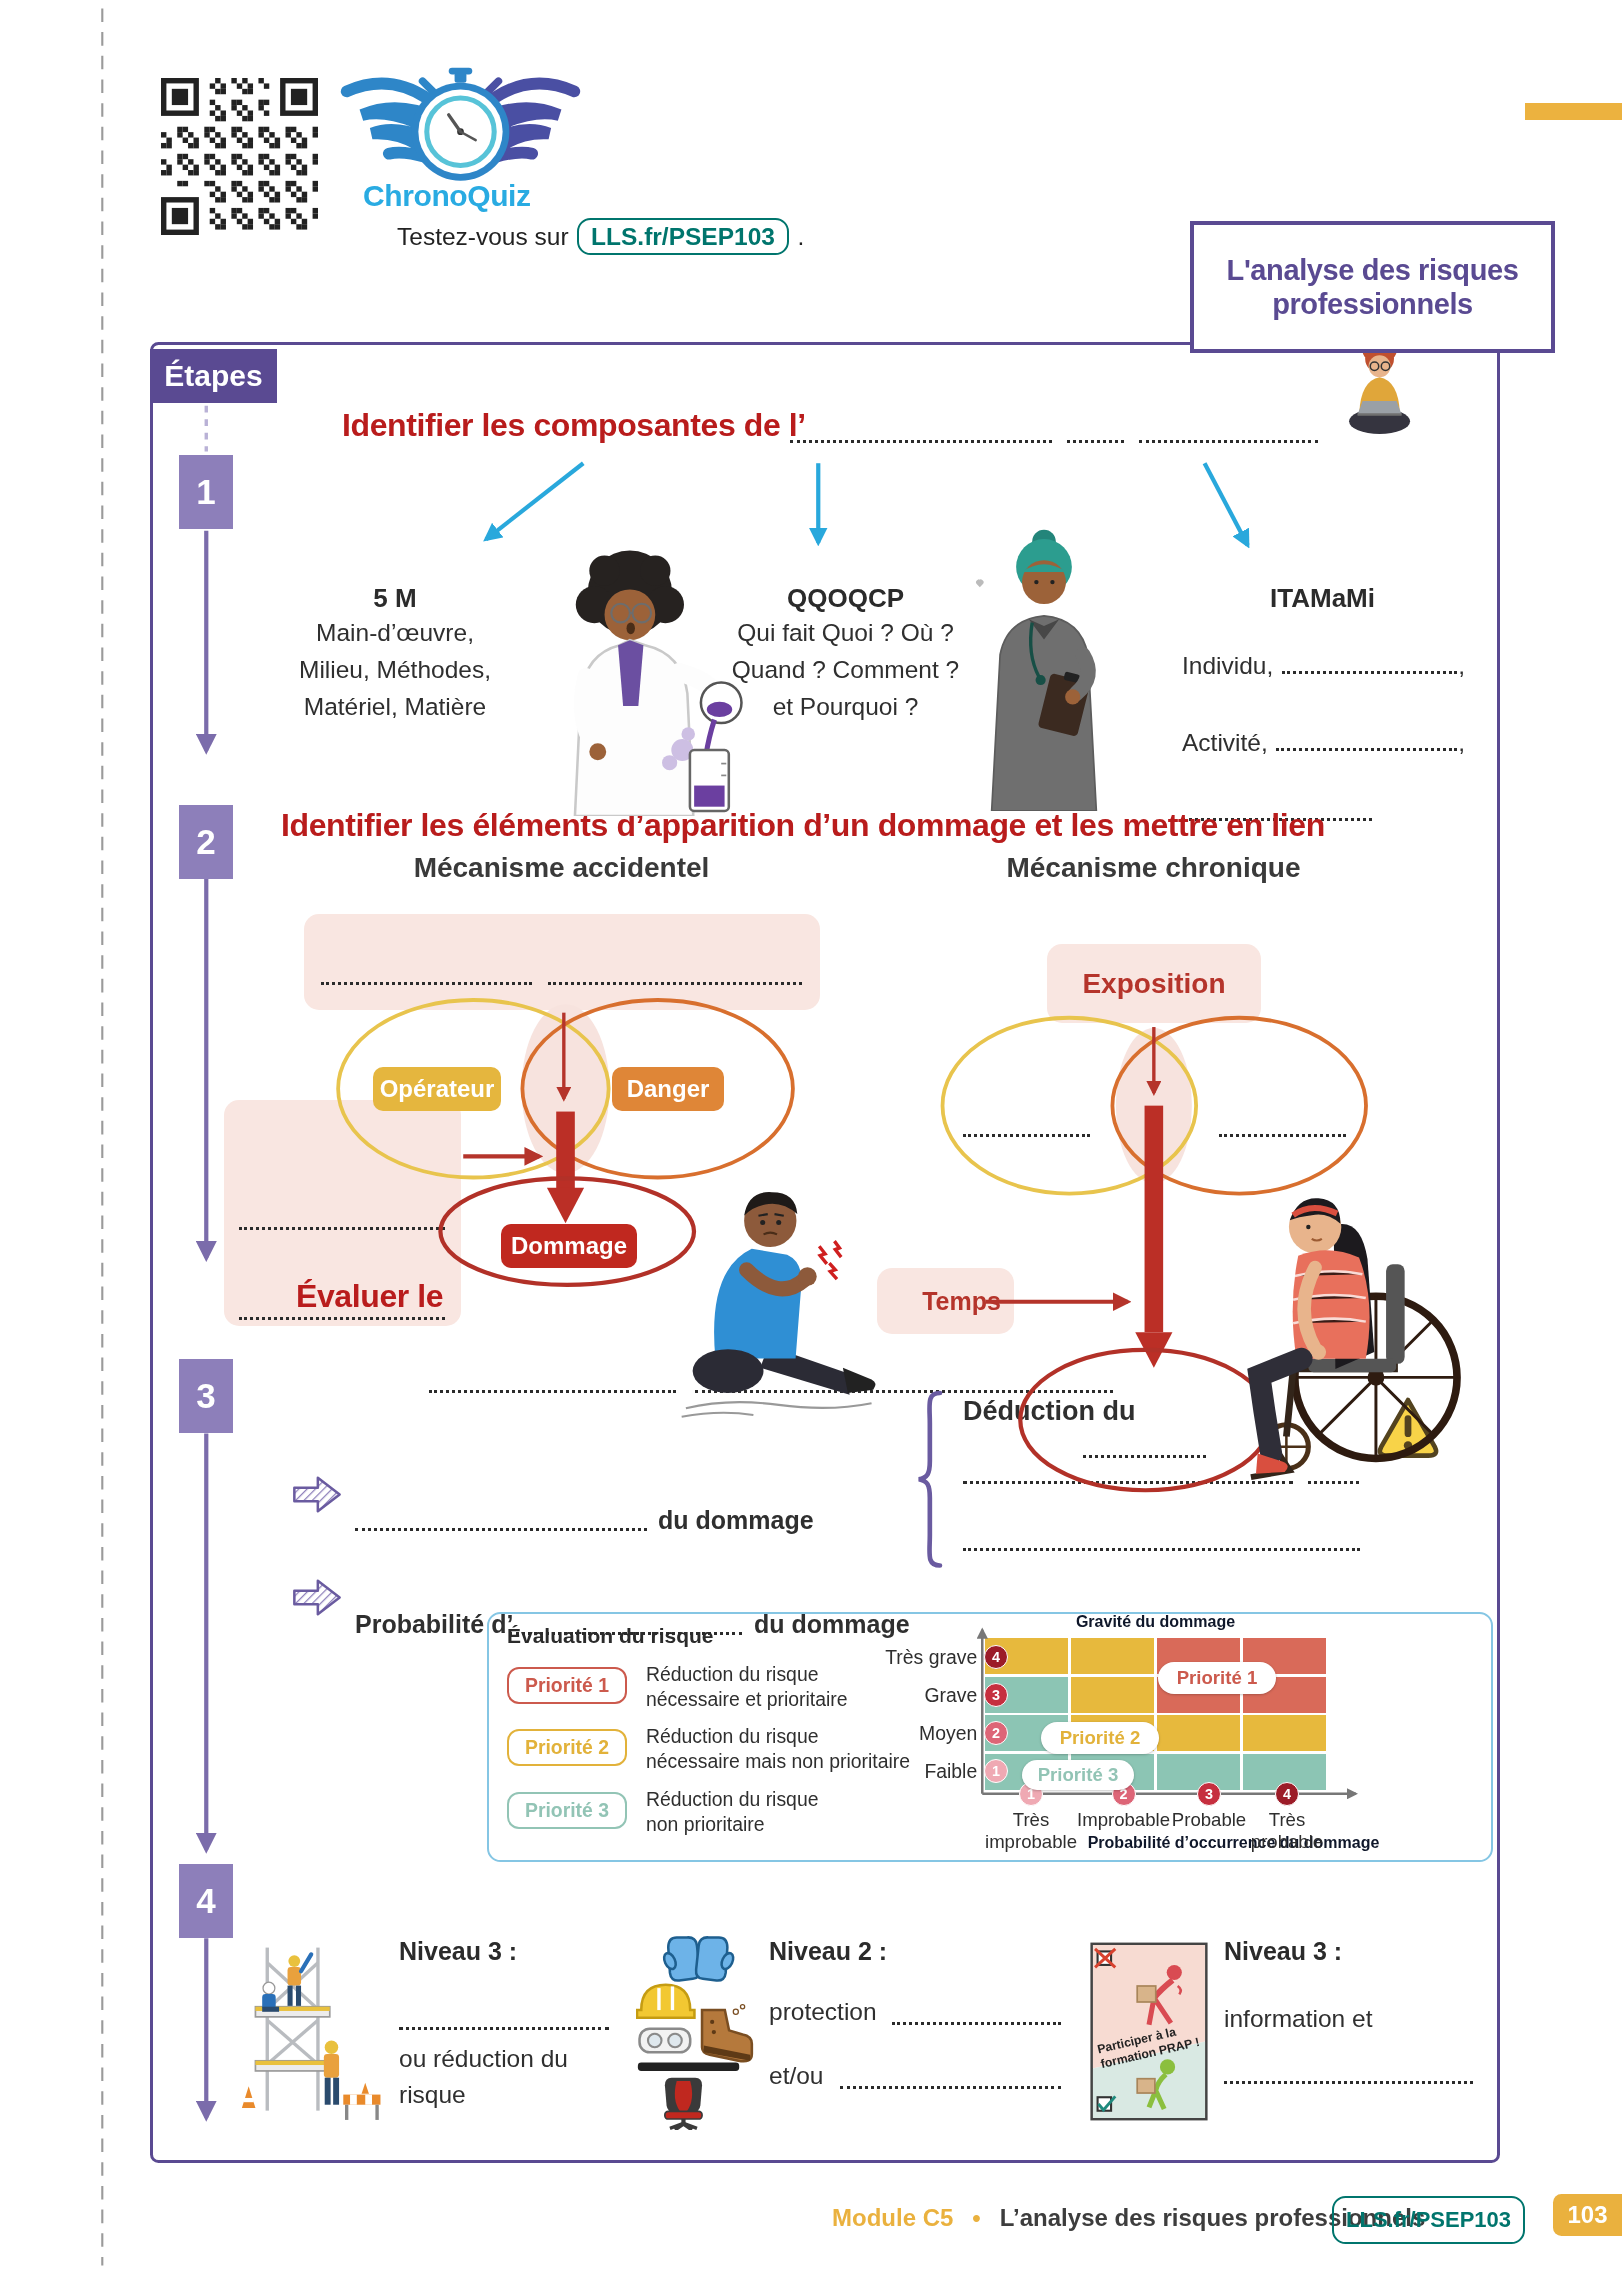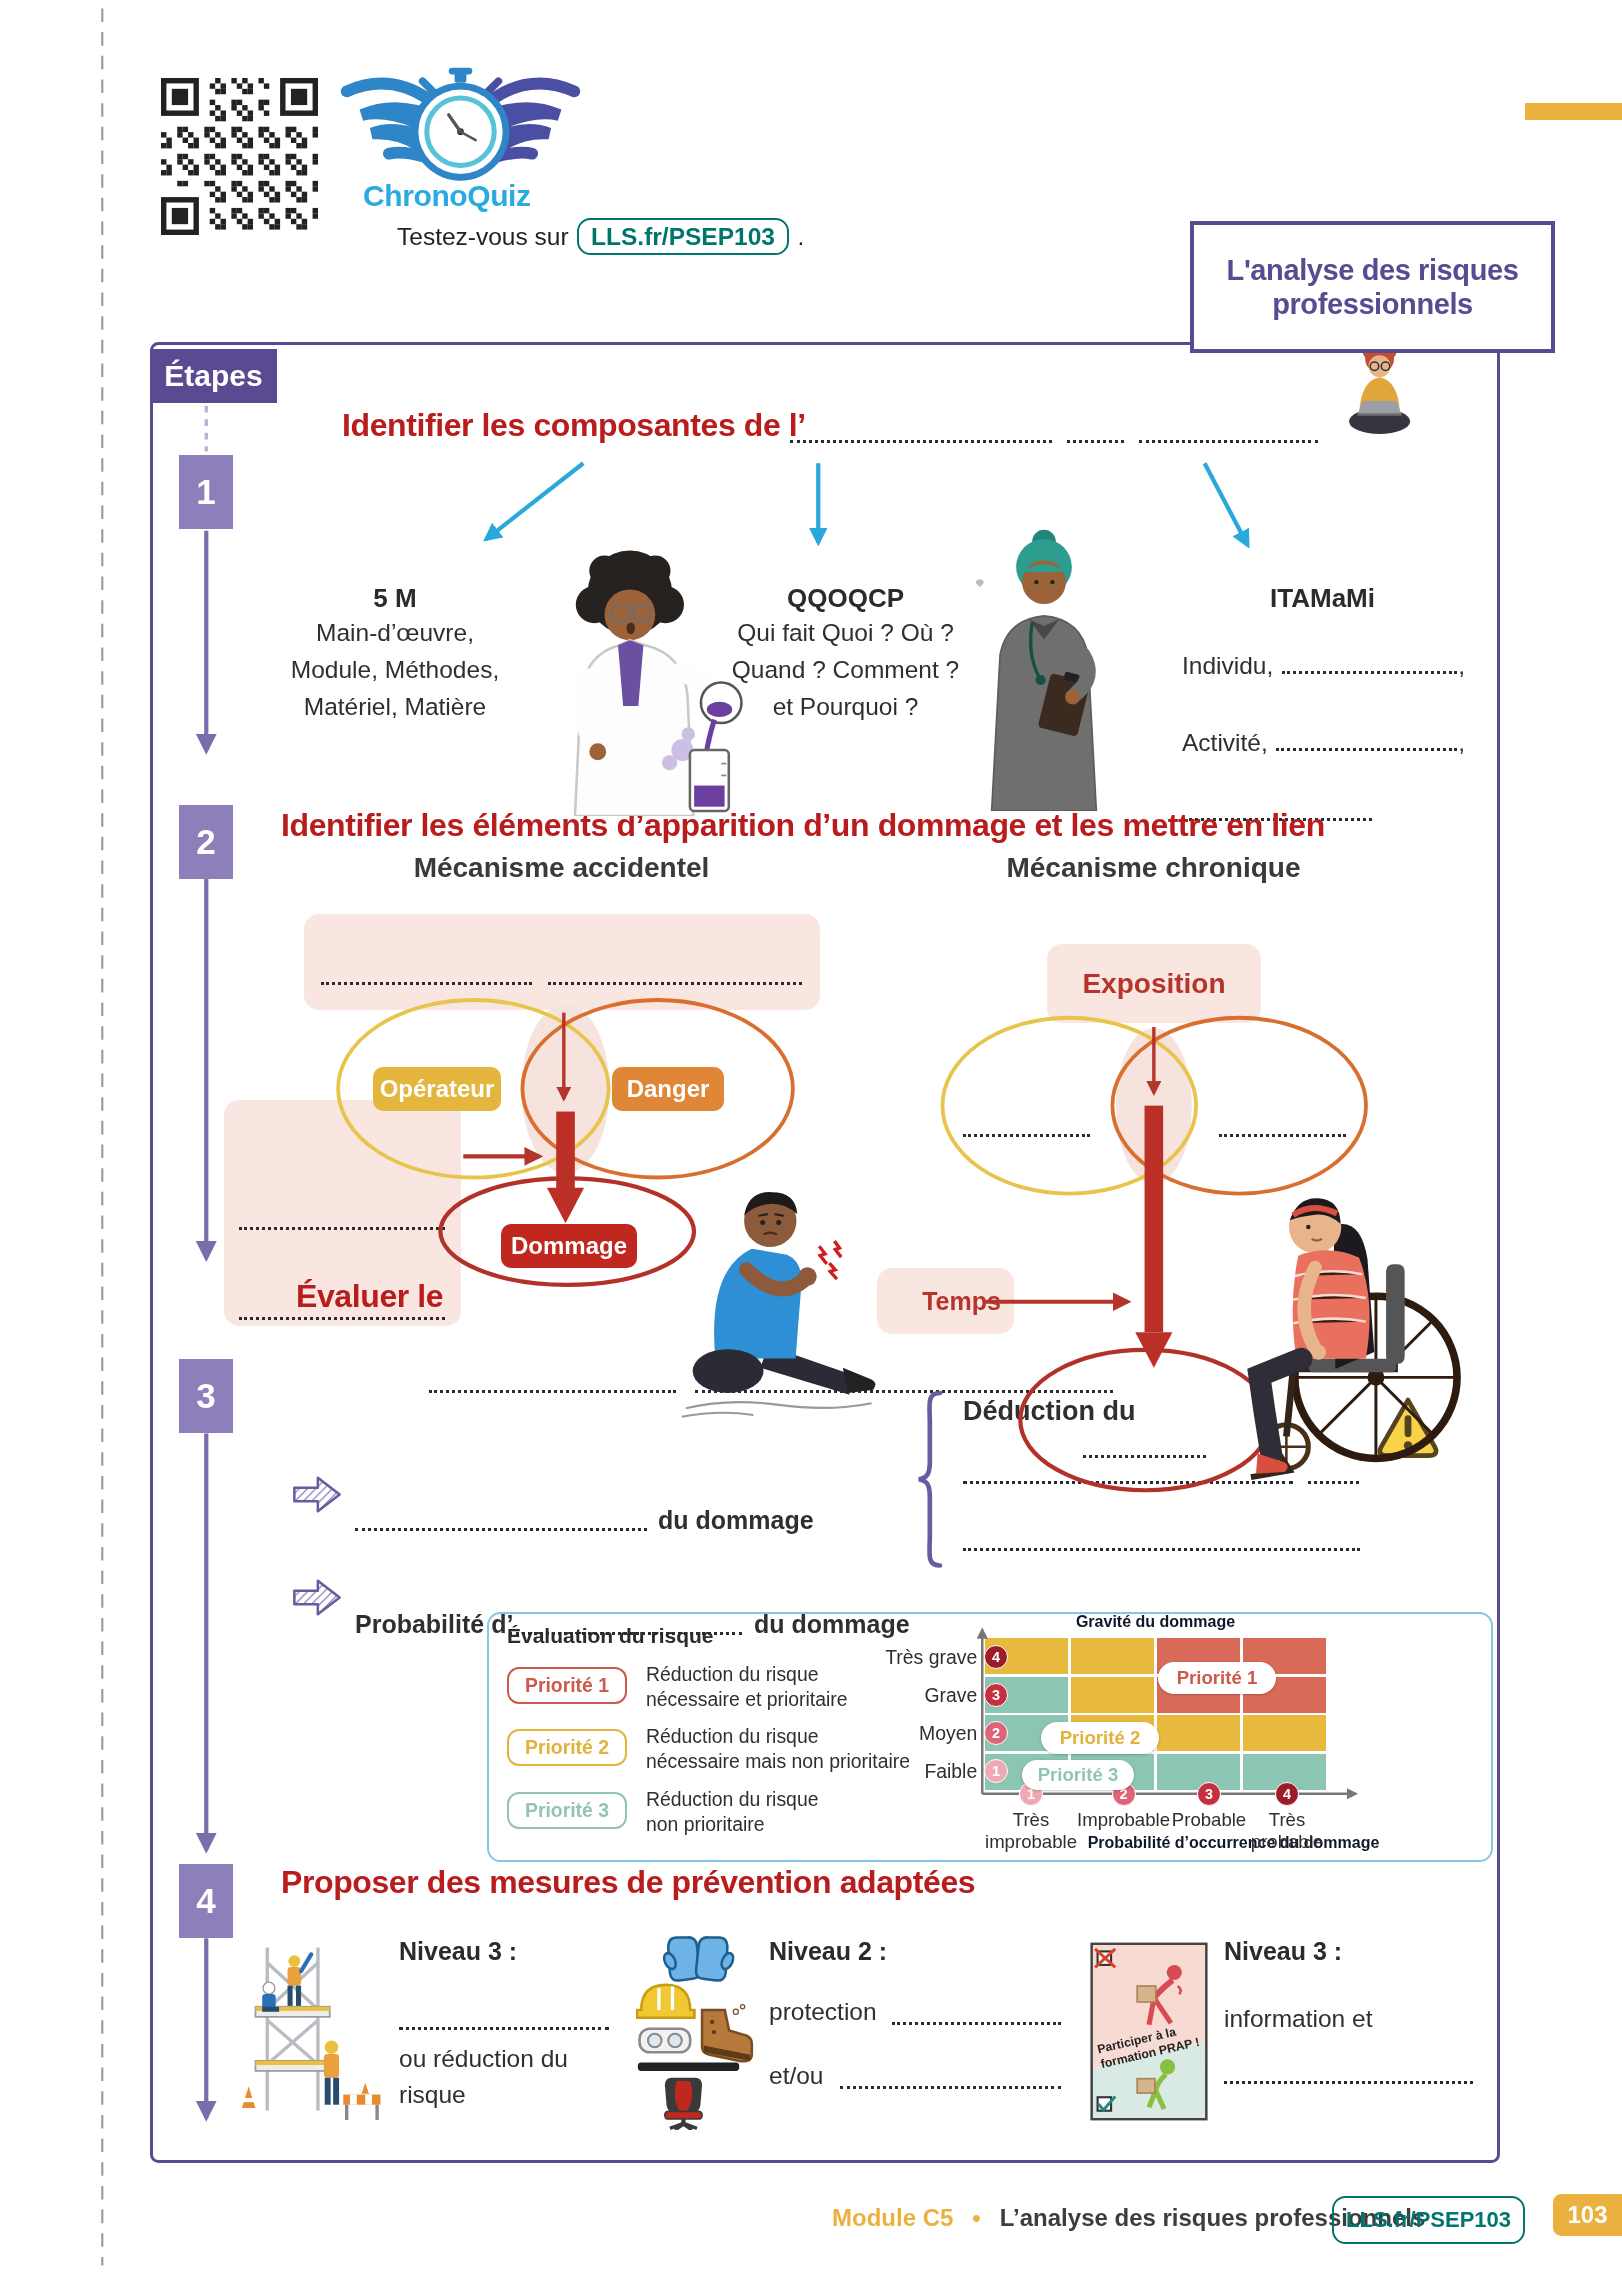--- a/index.html
+++ b/index.html
@@ -320,21 +320,21 @@
 
   <div class="abs ph" style="left:342px;top:407px;font-size:32px;">Identifier les composantes de l’</div>
   <div class="abs dots" style="left:790px;top:440px;width:262px;"></div>
   <div class="abs dots" style="left:1067px;top:440px;width:57px;"></div>
   <div class="abs dots" style="left:1139px;top:440px;width:179px;"></div>
 
   <div class="abs center" style="left:285px;top:583px;width:220px;">
     <div class="col-title">5 M</div>
     <div class="col-lines">
       <div>Main-d’œuvre,</div>
-      <div>Module, Méthodes,</div>
+      <div>Milieu, Méthodes,</div>
       <div>Matériel, Matière</div>
     </div>
   </div>
 
   <div class="abs center" style="left:723px;top:583px;width:245px;">
     <div class="col-title">QQOQCP</div>
     <div class="col-lines">
       <div>Qui fait Quoi ? Où ?</div>
       <div>Quand ? Comment ?</div>
       <div>et Pourquoi ?</div>
@@ -606,21 +606,20 @@
         <span class="mcoltxt">Très probable</span>
       </div>
     </div>
 
   <div class="abs gridchip" style="left:1158px;top:1662px;width:118px;height:32px;color:#cc5a4d;">Priorité 1</div>
   <div class="abs gridchip" style="left:1041px;top:1722px;width:118px;height:32px;color:#e2b23a;">Priorité 2</div>
   <div class="abs gridchip" style="left:1022px;top:1760px;width:112px;height:30px;color:#92c4b5;">Priorité 3</div>
 
   <div class="abs axis-label center" style="left:980px;top:1834px;width:507px;">Probabilité d’occurrence du dommage</div>
 
-  <div class="abs ph" style="left:281px;top:1864px;font-size:32px;">Proposer des mesures de prévention adaptées</div>
 
   <svg class="abs" style="left:230px;top:1929px;" width="159" height="196" viewBox="0 0 188 232">
     <g stroke="#b9bcc0" stroke-width="4" fill="none">
       <line x1="44" y1="22" x2="44" y2="215"></line>
         <line x1="104" y1="22" x2="104" y2="215"></line>
       <line x1="44" y1="40" x2="104" y2="95"></line>
         <line x1="104" y1="40" x2="44" y2="95"></line>
       <line x1="44" y1="108" x2="104" y2="160"></line>
         <line x1="104" y1="108" x2="44" y2="160"></line>
     </g>

